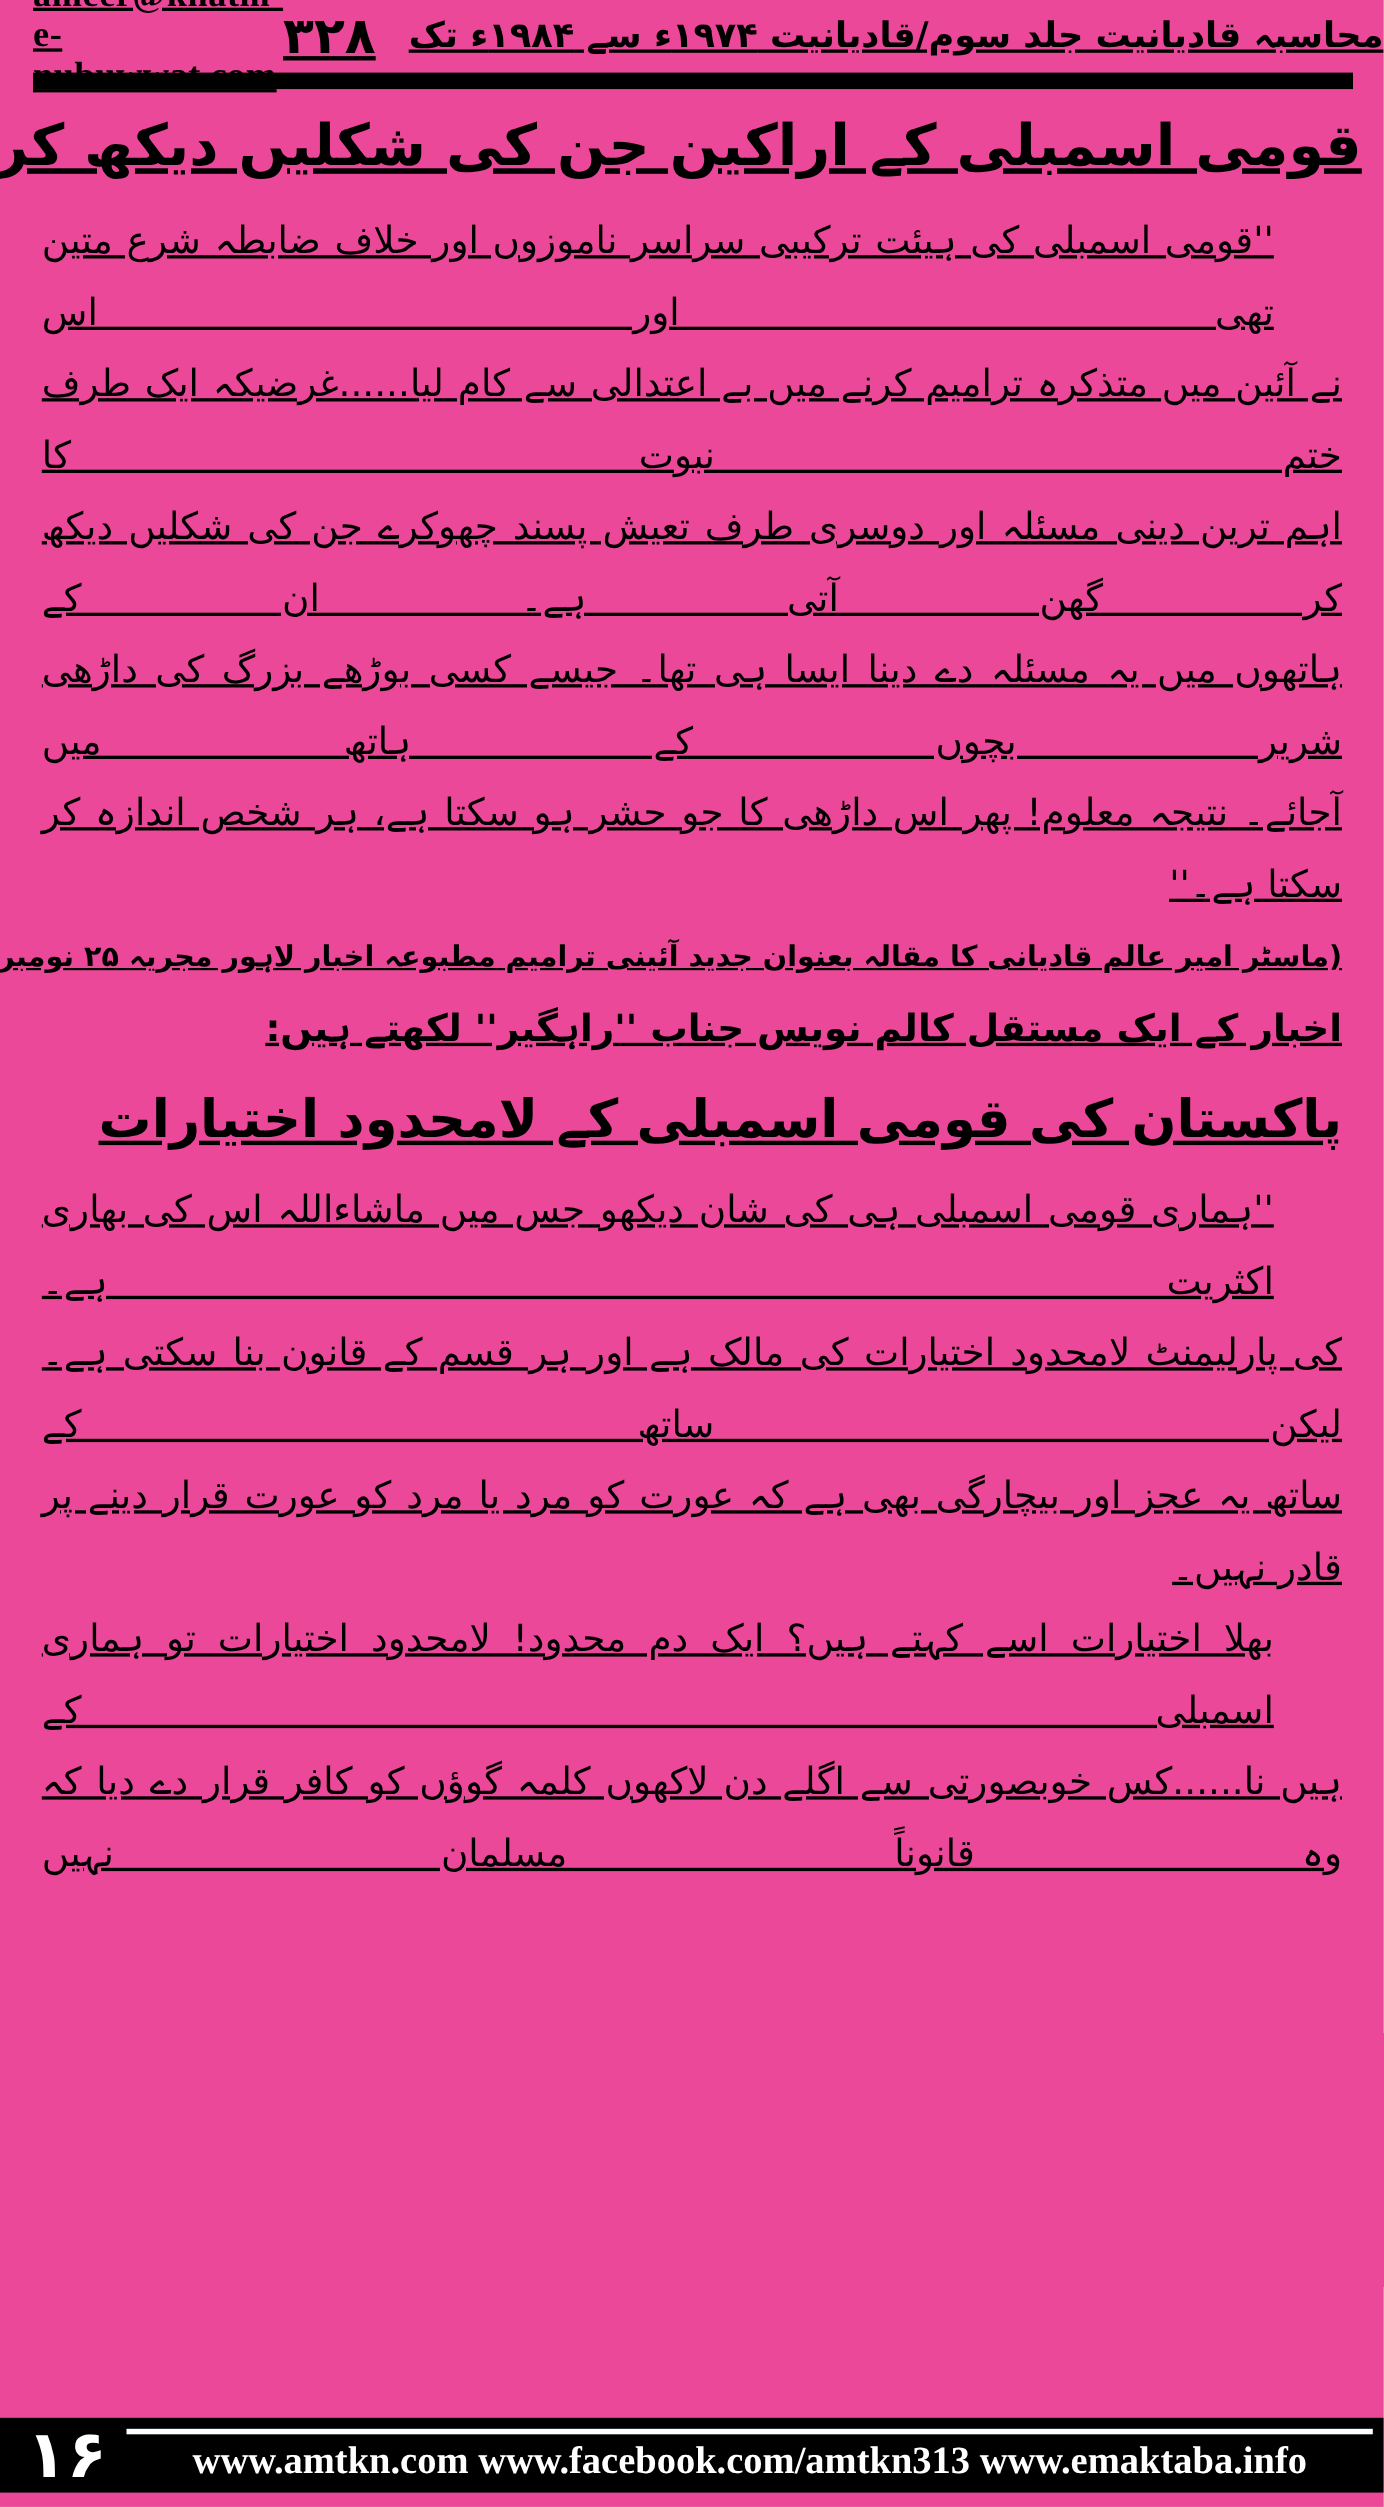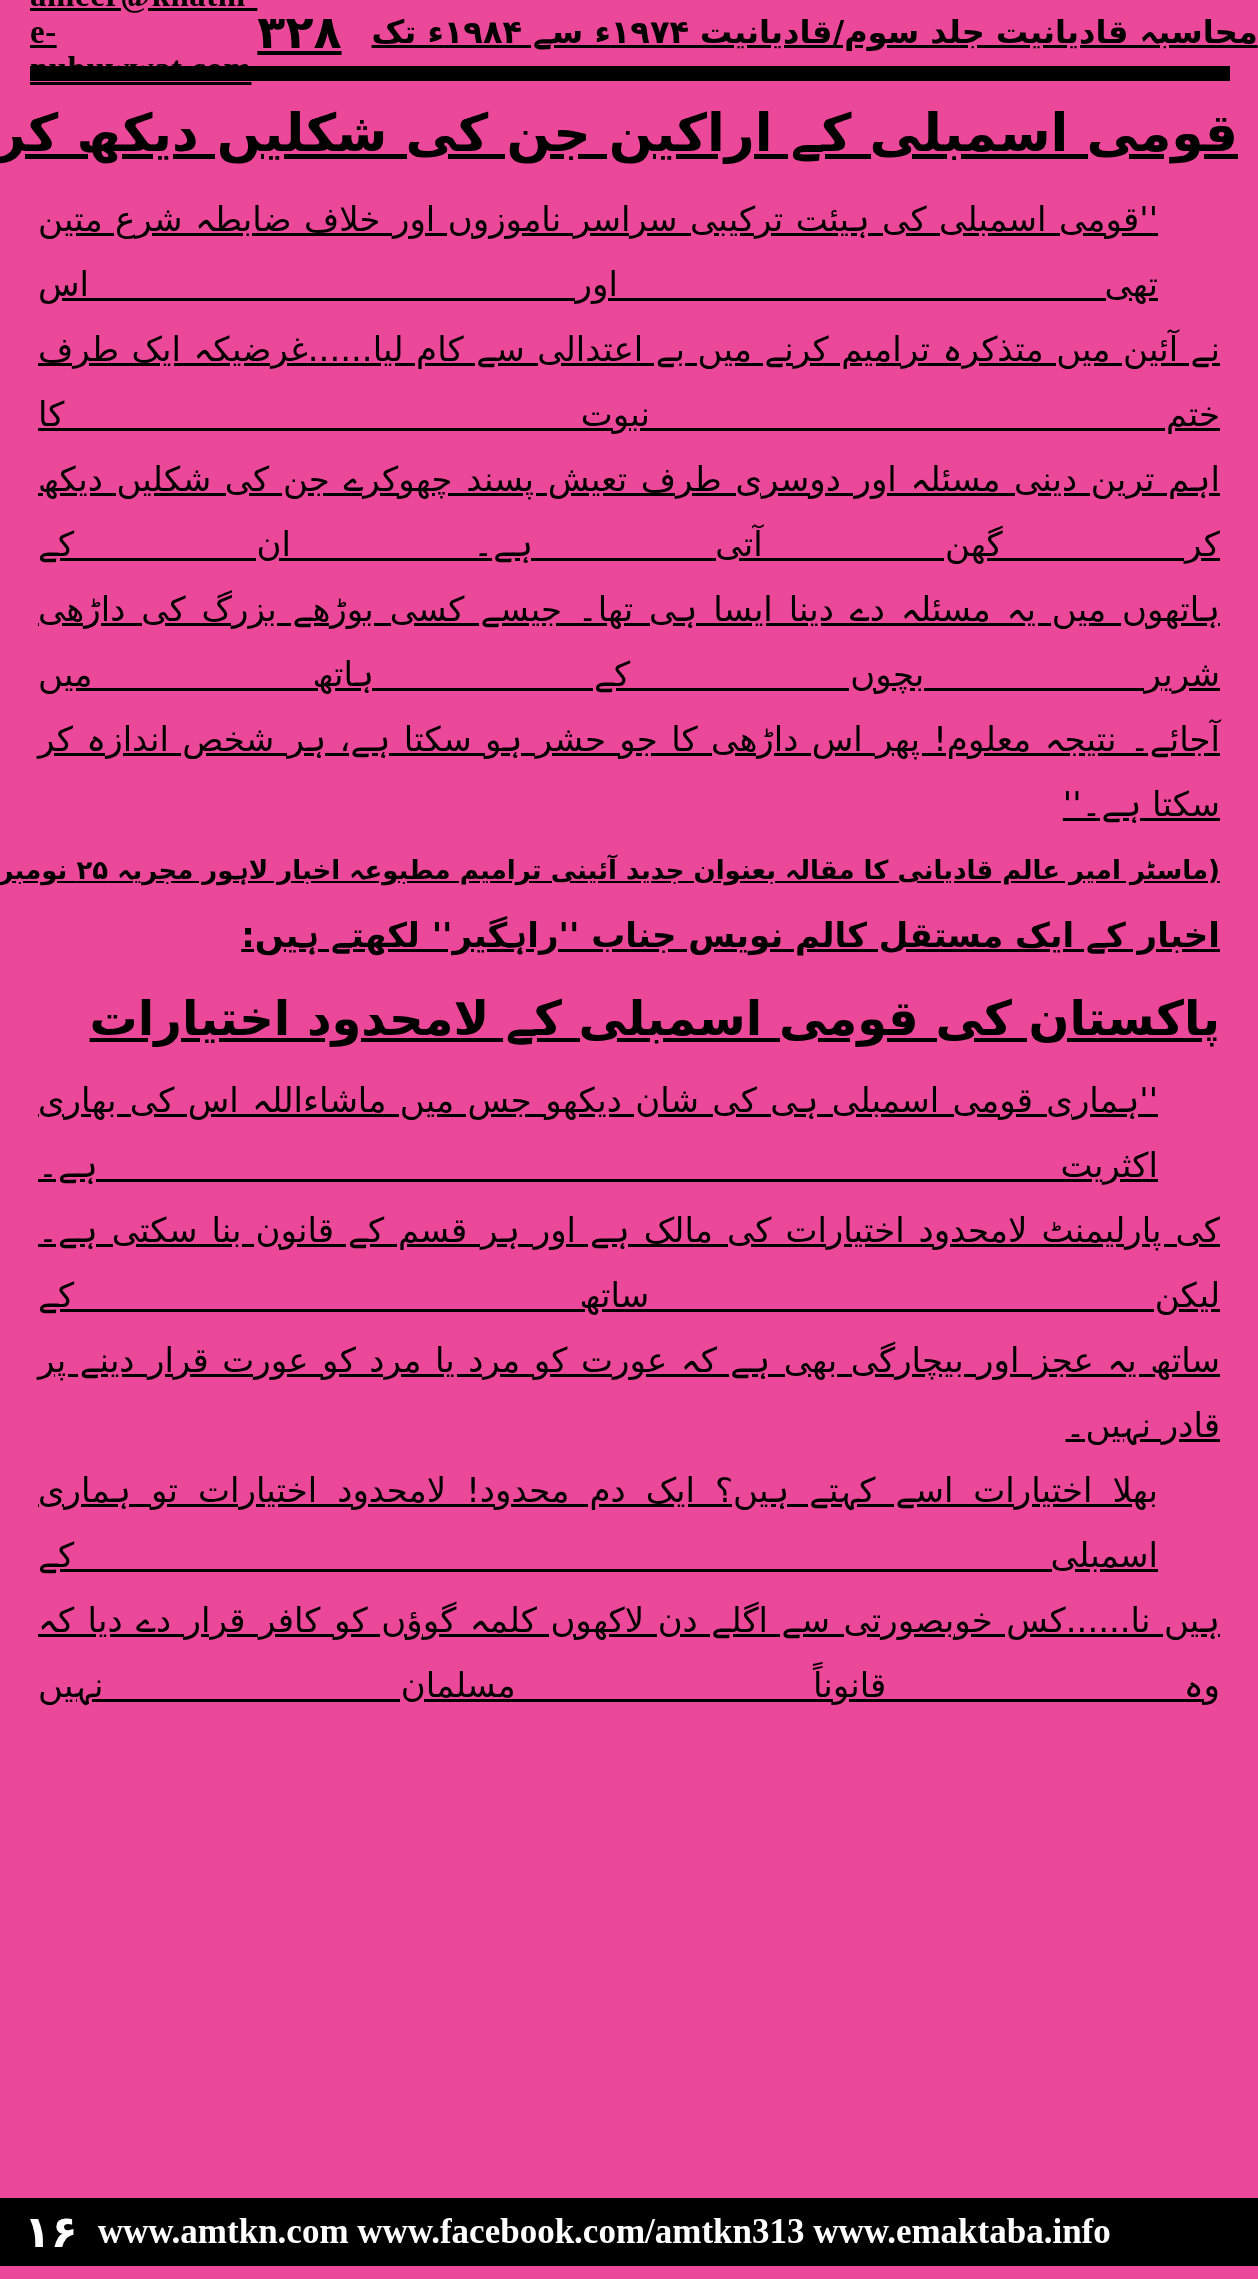--- a/index.html
+++ b/index.html
@@ -66,24 +66,24 @@
     white-space:nowrap;
   }
   
   .footer {
     position:absolute; left:0; right:0; bottom:13px;
     height:68px; background:#000; color:#fff;
     display:flex; align-items:center;
     padding:0 8px 0 14px;
   }
   .footer-pageno {
-    font-size:44px; font-weight:bold; direction:rtl;
+    font-size:60px; font-weight:bold; direction:rtl;
     margin:0 16px 0 10px; line-height:1;
   }
-  .footer-links { flex:1; display:flex; flex-direction:row; }
+  .footer-links { flex:1; display:flex; flex-direction:column; }
   .footer-rule { height:5px; background:#fff; margin:2px 2px 3px 2px; }
   .footer-urls {
     font-family:"Liberation Serif", serif;
     font-weight:bold; font-size:35px; text-align:center;
     white-space:nowrap; line-height:1.2;
   }
 </style>
 </head>
 <body>
 

